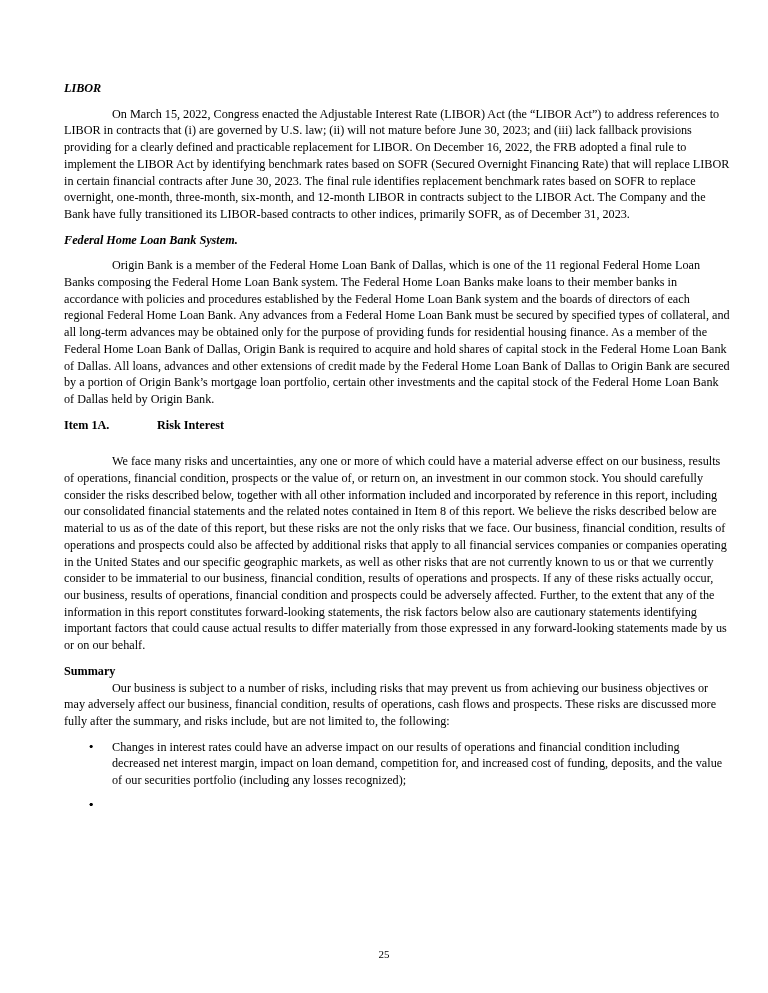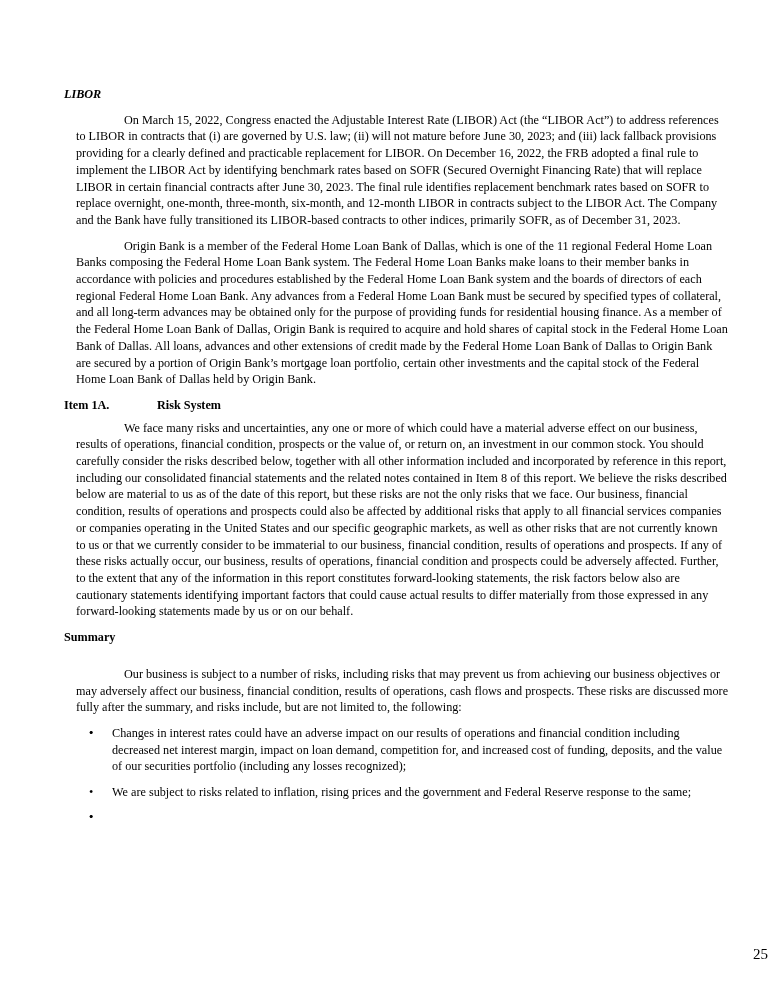--- a/index.html
+++ b/index.html
@@ -13,43 +13,43 @@
       position: relative;
       overflow: hidden;
       font-family: "Liberation Serif", "DejaVu Serif", serif;
       color: #000000;
       font-size: 12.2px;
       line-height: 16.7px;
     }
     .page {
       position: absolute;
       left: 64px;
-      top: 86px;
+      top: 80px;
       width: 666px;
     }
     .heading-bi {
       font-weight: bold;
       font-style: italic;
       margin: 0 0 9px 0;
     }
     .heading-b {
       font-weight: bold;
-      margin: 0 0 20px 0;
+      margin: 0 0 0 0;
     }
     .item-heading {
       font-weight: bold;
-      margin: 0 0 6px 0;
+      margin: 0 0 20px 0;
       display: flex;
     }
     .item-heading .num {
       width: 93px;
       display: inline-block;
     }
     p.para {
-      margin: 0 0 9px 12px;
+      margin: 0 0 9px 0;
       text-indent: 48px;
       text-align: left;
     }
     p.para.italic {
     }
     ul.bullets {
       list-style: none;
       margin: 0;
       padding: 0;
     }
@@ -61,54 +61,54 @@
     ul.bullets li .bullet {
       position: absolute;
       left: 25px;
       top: 0;
     }
     .page-number {
       position: absolute;
       top: 946px;
       left: 0;
       width: 768px;
-      text-align: right;
-      font-size: 15px;
+      text-align: center;
+      font-size: 11px;
     }
   </style>
 </head>
 <body>
 
 <div class="page">
 
   <div class="heading-bi">LIBOR</div>
   <p class="para">On March 15, 2022, Congress enacted the Adjustable Interest Rate (LIBOR) Act (the “LIBOR Act”) to address references to LIBOR in contracts that (i) are governed by U.S. law; (ii) will not mature before June 30, 2023; and (iii) lack fallback provisions providing for a clearly defined and practicable replacement for LIBOR. On December 16, 2022, the FRB adopted a final rule to implement the LIBOR Act by identifying benchmark rates based on SOFR (Secured Overnight Financing Rate) that will replace LIBOR in certain financial contracts after June 30, 2023. The final rule identifies replacement benchmark rates based on SOFR to replace overnight, one-month, three-month, six-month, and 12-month LIBOR in contracts subject to the LIBOR Act. The Company and the Bank have fully transitioned its LIBOR-based contracts to other indices, primarily SOFR, as of December 31, 2023.</p>
 
+  <div class="heading-bi">Federal Home Loan Bank System.</div>
   <p class="para">Origin Bank is a member of the Federal Home Loan Bank of Dallas, which is one of the 11 regional Federal Home Loan Banks composing the Federal Home Loan Bank system. The Federal Home Loan Banks make loans to their member banks in accordance with policies and procedures established by the Federal Home Loan Bank system and the boards of directors of each regional Federal Home Loan Bank. Any advances from a Federal Home Loan Bank must be secured by specified types of collateral, and all long-term advances may be obtained only for the purpose of providing funds for residential housing finance. As a member of the Federal Home Loan Bank of Dallas, Origin Bank is required to acquire and hold shares of capital stock in the Federal Home Loan Bank of Dallas. All loans, advances and other extensions of credit made by the Federal Home Loan Bank of Dallas to Origin Bank are secured by a portion of Origin Bank’s mortgage loan portfolio, certain other investments and the capital stock of the Federal Home Loan Bank of Dallas held by Origin Bank.</p>
 
   <div class="item-heading">
     <span class="num">Item 1A.</span>
-    <span>Risk System</span>
+    <span>Risk Interest</span>
   </div>
   <p class="para italic">We face many risks and uncertainties, any one or more of which could have a material adverse effect on our business, results of operations, financial condition, prospects or the value of, or return on, an investment in our common stock. You should carefully consider the risks described below, together with all other information included and incorporated by reference in this report, including our consolidated financial statements and the related notes contained in Item 8 of this report. We believe the risks described below are material to us as of the date of this report, but these risks are not the only risks that we face. Our business, financial condition, results of operations and prospects could also be affected by additional risks that apply to all financial services companies or companies operating in the United States and our specific geographic markets, as well as other risks that are not currently known to us or that we currently consider to be immaterial to our business, financial condition, results of operations and prospects. If any of these risks actually occur, our business, results of operations, financial condition and prospects could be adversely affected. Further, to the extent that any of the information in this report constitutes forward-looking statements, the risk factors below also are cautionary statements identifying important factors that could cause actual results to differ materially from those expressed in any forward-looking statements made by us or on our behalf.</p>
 
   <div class="heading-b">Summary</div>
   <p class="para">Our business is subject to a number of risks, including risks that may prevent us from achieving our business objectives or may adversely affect our business, financial condition, results of operations, cash flows and prospects. These risks are discussed more fully after the summary, and risks include, but are not limited to, the following:</p>
 
   <ul class="bullets">
     <li>
       <span class="bullet">•</span>
     </li>
     <li>
       <span class="bullet">•</span>
       <span>Changes in interest rates could have an adverse impact on our results of operations and financial condition including decreased net interest margin, impact on loan demand, competition for, and increased cost of funding, deposits, and the value of our securities portfolio (including any losses recognized);</span>
     </li>
     <li>
       <span class="bullet">•</span>
-      <span>We are subject to risks related to inflation, rising prices and the government and Federal Reserve response to the same;</span>
     </li>
     <li>
       <span class="bullet">•</span>
     </li>
     <li>
       <span class="bullet">•</span>
     </li>
   </ul>
 </div>
 

